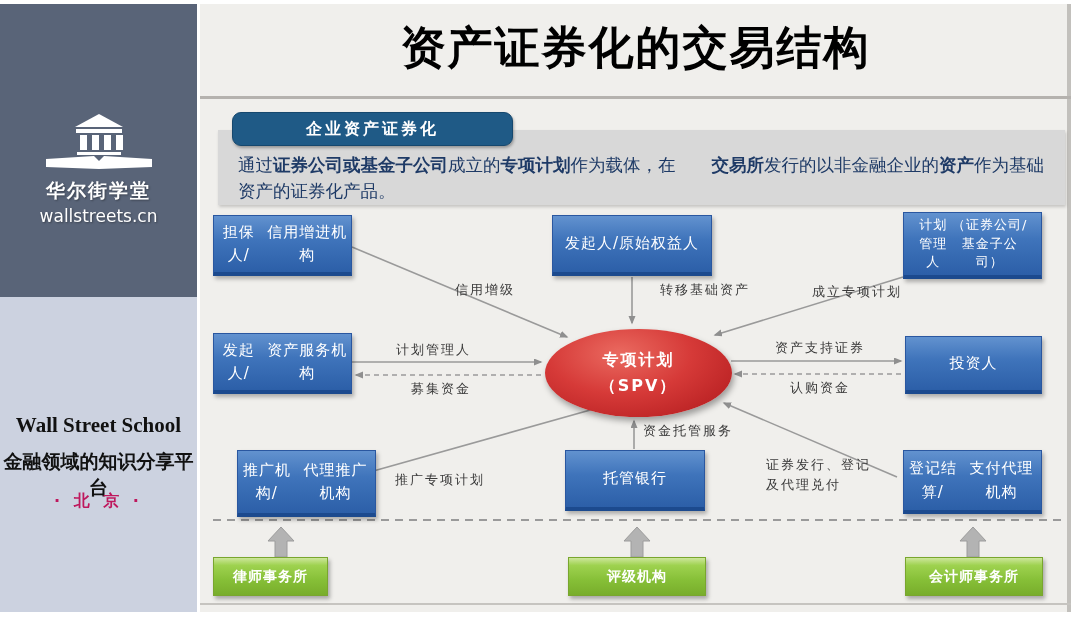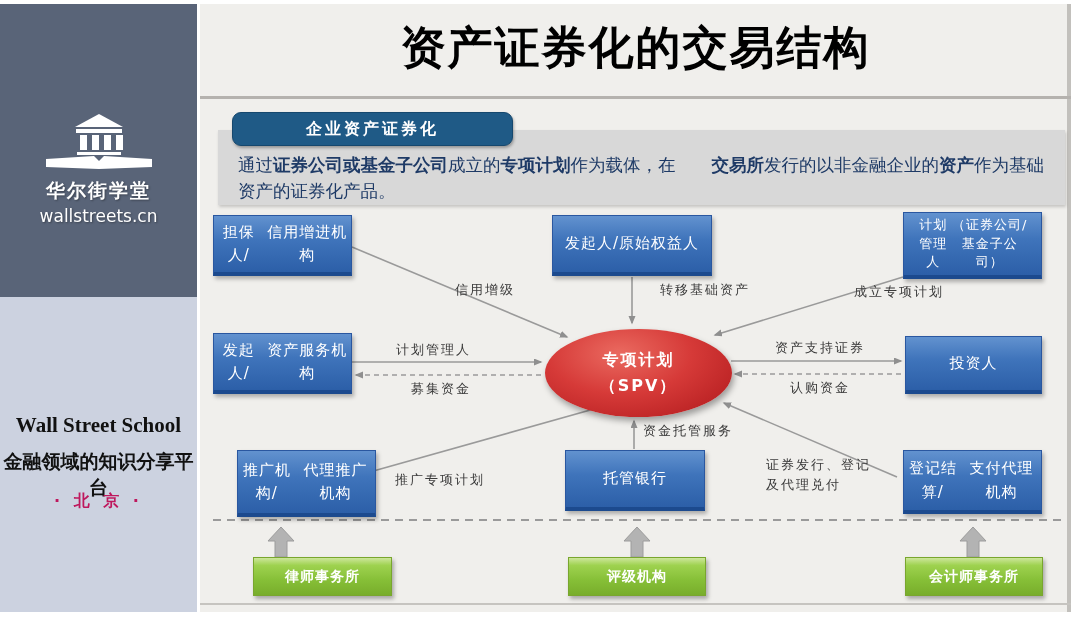--- a/index.html
+++ b/index.html
@@ -63,30 +63,30 @@
          background:radial-gradient(ellipse at 40% 28%, #ea6a60 0%, #d63a38 45%, #c02728 75%, #a81f22 100%);
          border-radius:50%; box-shadow:2px 4px 6px rgba(0,0,0,.35);
          display:flex; flex-direction:column; align-items:center; justify-content:center;
          color:#fff; font-weight:bold; font-size:16px; line-height:1.6; letter-spacing:2px; }
 
   .green-node { position:absolute; top:557px; height:39px; z-index:2;
          background:linear-gradient(180deg,#cde69b 0%,#9ed24f 20%,#86bf37 60%,#78ad2b 100%);
          border:1px solid #79a62e; box-shadow:2px 3px 4px rgba(0,0,0,.3);
          color:#fff; font-weight:bold; font-size:14px; letter-spacing:1px;
          display:flex; align-items:center; justify-content:center; }
-  #green-law        { left:213px; width:139px;margin-left:40px; }
+  #green-law        { left:213px; width:115px; }
   #green-rating     { left:568px; width:138px; }
   #green-accounting { left:905px; width:138px; }
 
   
   .elabel { position:absolute; z-index:3; font-size:13px; color:#3a3a3a;
             letter-spacing:2px; white-space:nowrap; }
   #el-credit   { left:455px; top:281px; }
   #el-transfer { left:660px; top:281px; }
-  #el-establish{ left:812px; top:283px;margin-left:42px; }
+  #el-establish{ left:812px; top:283px; }
   #el-manage   { left:396px; top:341px; }
   #el-raise    { left:411px; top:380px; }
   #el-abs      { left:775px; top:339px; }
   #el-subscribe{ left:790px; top:379px; }
   #el-promote  { left:395px; top:471px; }
   #el-custody  { left:643px; top:422px; }
   #el-issuance { left:766px; top:455px; line-height:1.5; }
 
   #connector-svg { position:absolute; left:0; top:0; width:1080px; height:618px;
                    z-index:1; pointer-events:none; }

